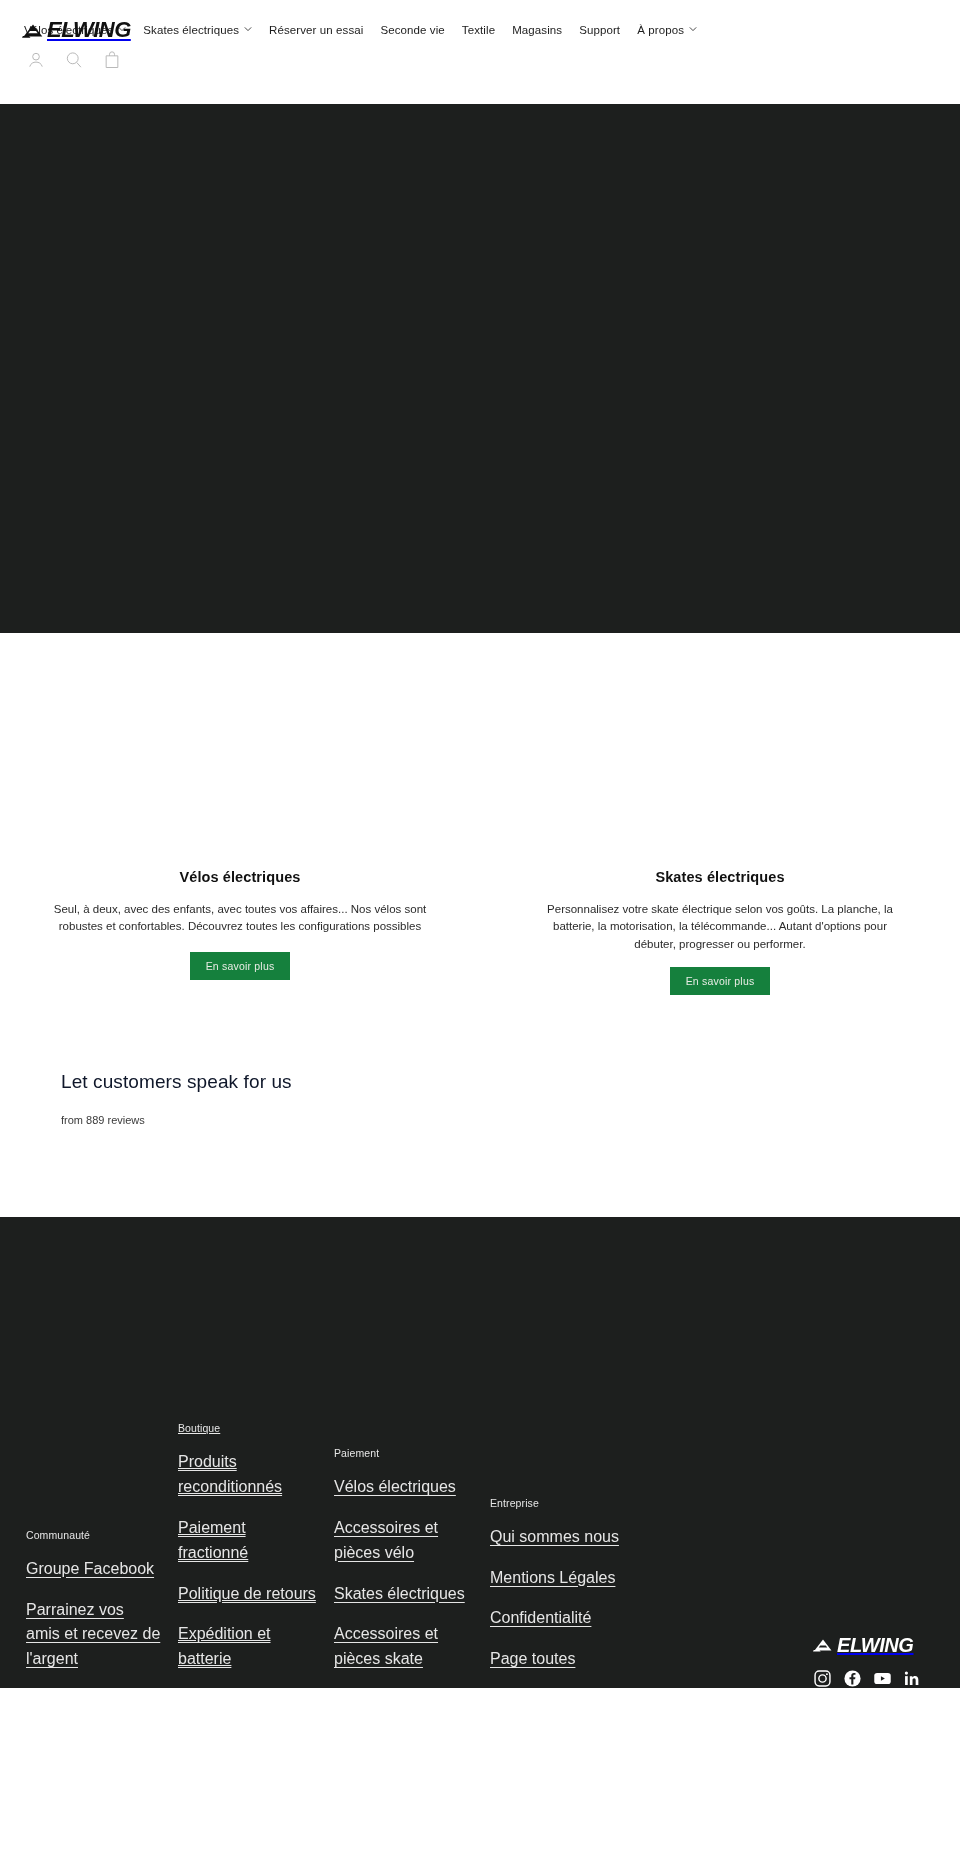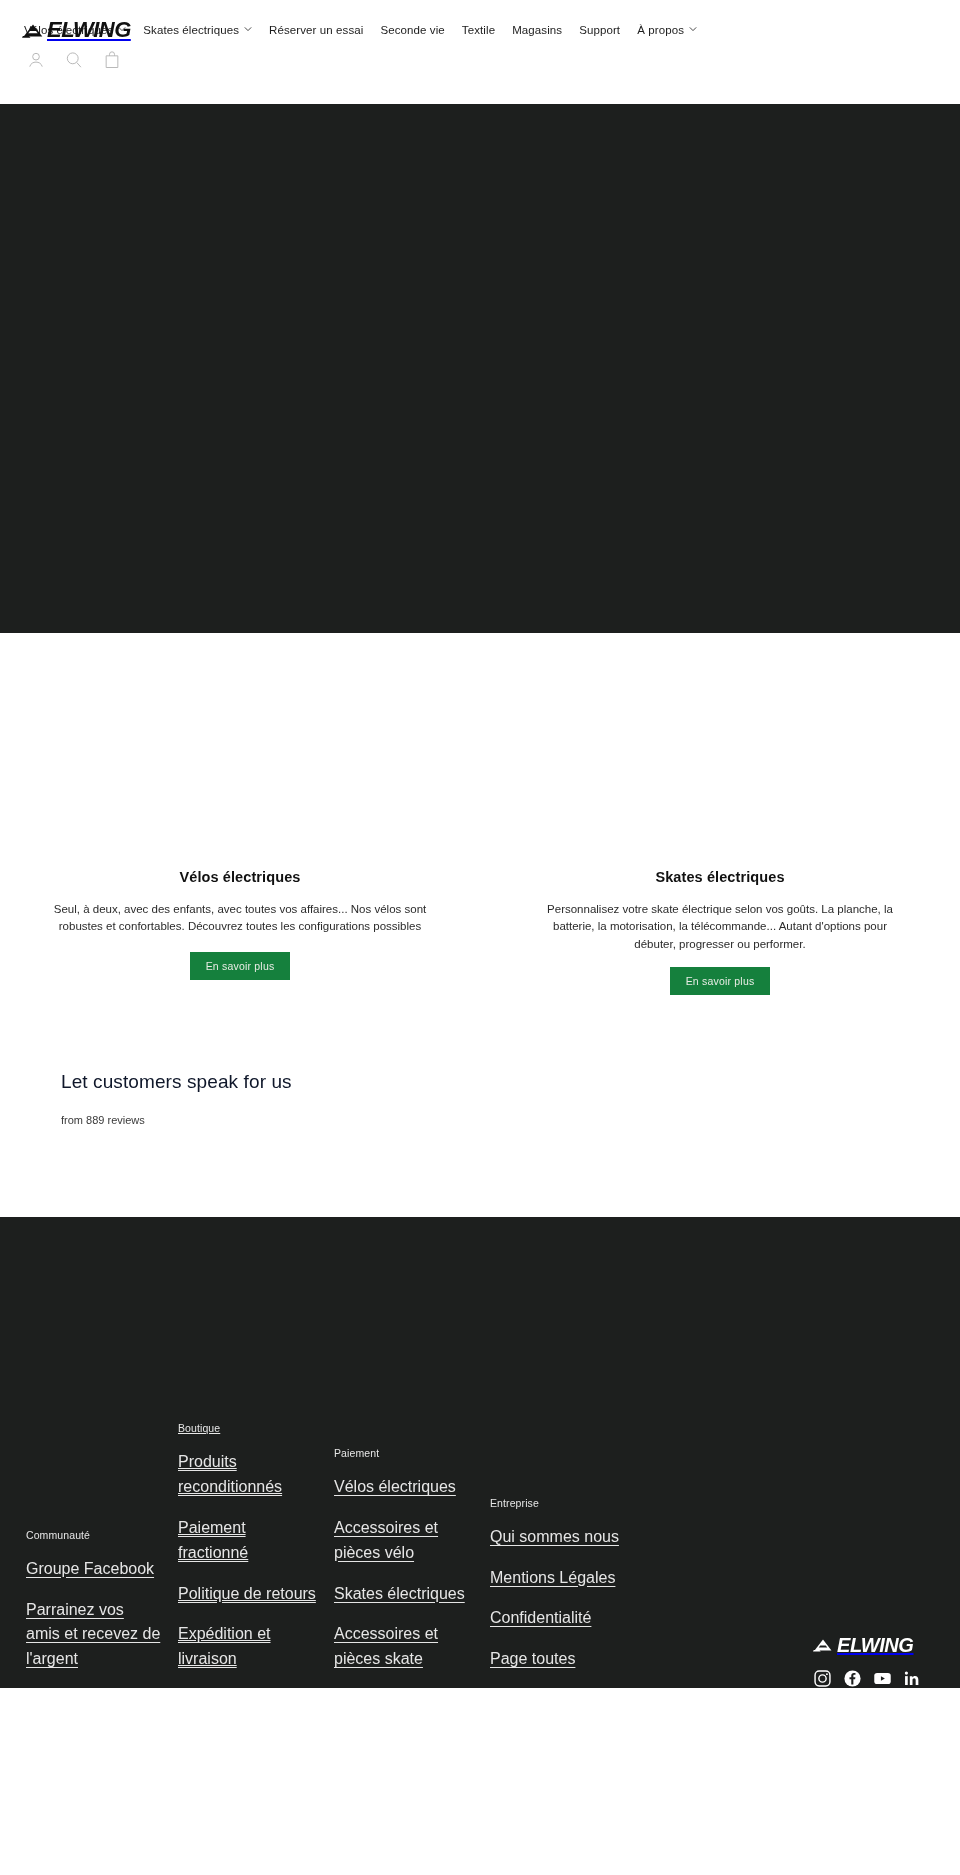--- a/index.html
+++ b/index.html
@@ -338,21 +338,21 @@
         <li><a href="#">Parrainez vos amis et recevez de l'argent</a></li>
       </ul>
     </div>
 
     <div class="fcol c2">
       <h3>Boutique</h3>
       <ul>
         <li><a href="#">Produits reconditionnés</a></li>
         <li><a href="#">Paiement fractionné</a></li>
         <li><a href="#">Politique de retours</a></li>
-        <li><a href="#">Expédition et livraison</a></li>
+        <li><a href="#">Expédition et batterie</a></li>
       </ul>
     </div>
 
     <div class="fcol c3">
       <h3>Paiement</h3>
       <ul>
         <li><a href="#">Vélos électriques</a></li>
         <li><a href="#">Accessoires et pièces vélo</a></li>
         <li><a href="#">Skates électriques</a></li>
         <li><a href="#">Accessoires et pièces skate</a></li>

